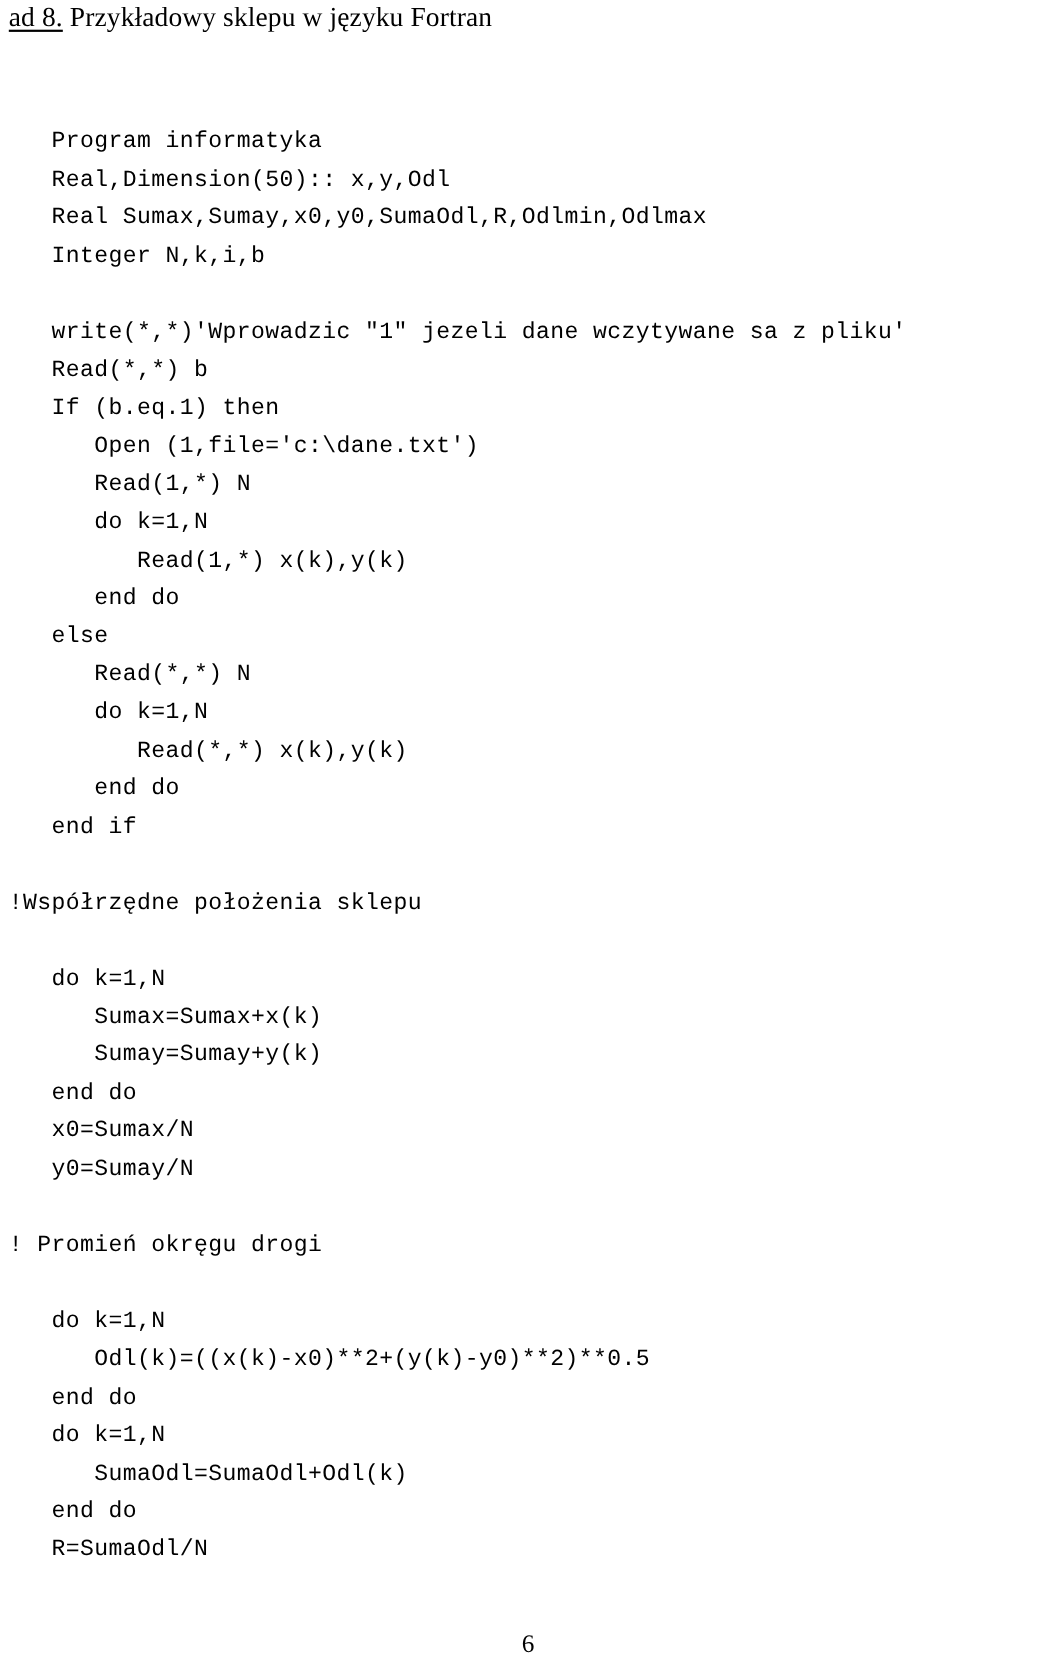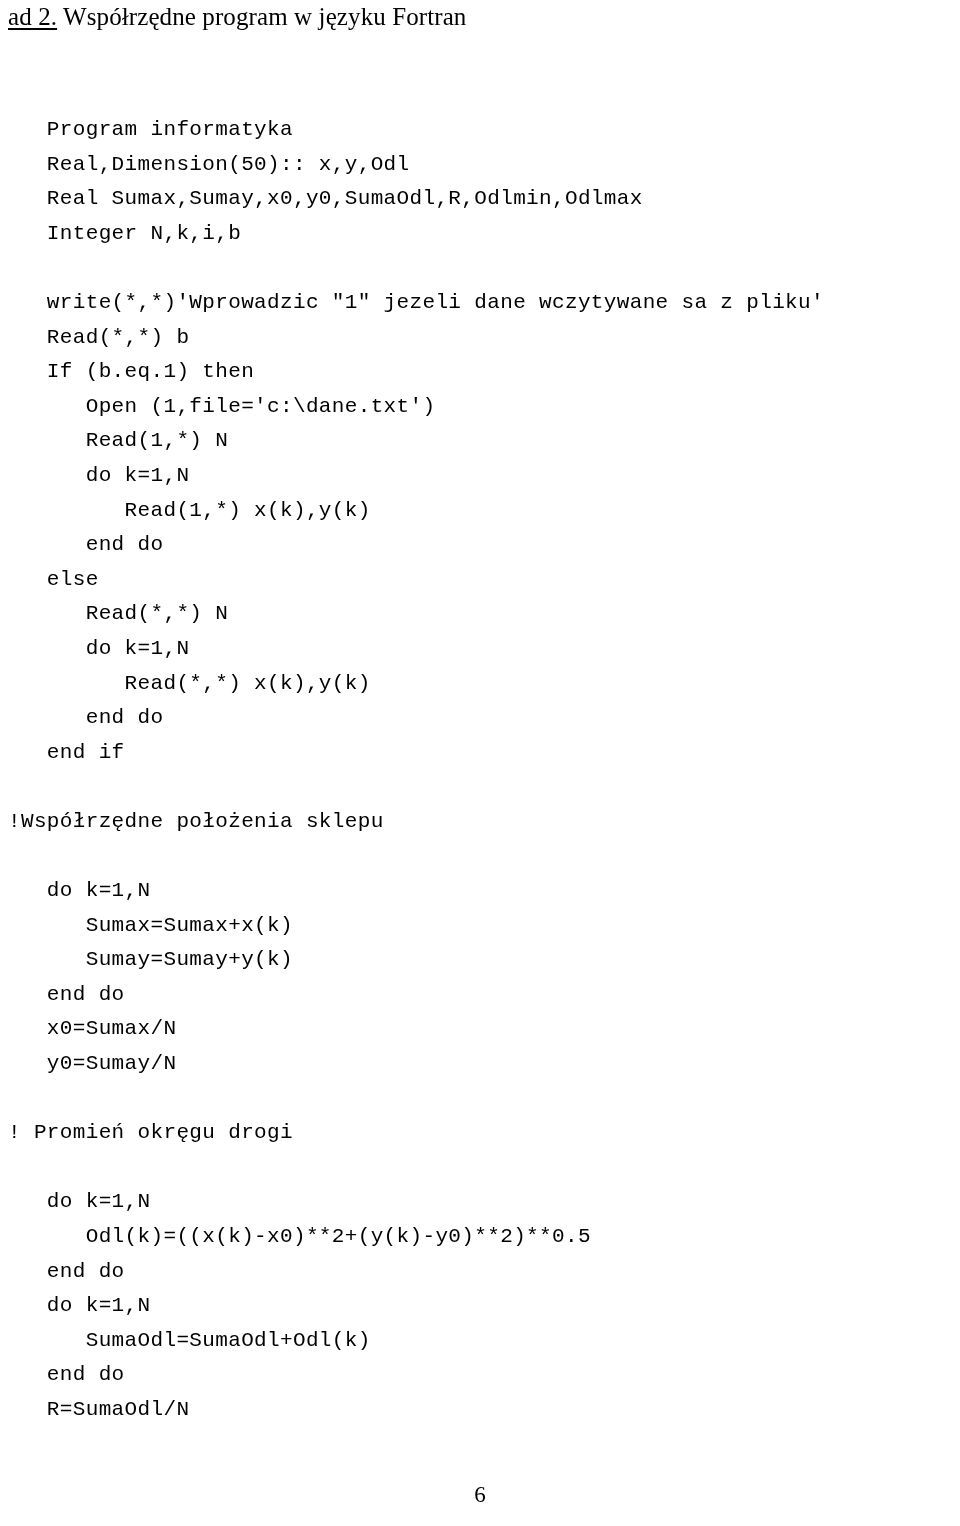--- a/index.html
+++ b/index.html
@@ -63,17 +63,17 @@
     width: 960px;
     text-align: center;
     font-family: "Liberation Serif", serif;
     font-size: 23px;
     line-height: 30px;
   }
 </style>
 </head>
 <body>
 
-<div id="heading"><span class="underlined">ad 2.</span><span> Współrzędne program w języku Fortran</span></div>
+<div id="heading"><span class="underlined">ad 8.</span><span> Przykładowy sklepu w języku Fortran</span></div>
 
 <pre id="listing"><span class="ln">   Program informatyka</span><span class="ln">   Real,Dimension(50):: x,y,Odl</span><span class="ln">   Real Sumax,Sumay,x0,y0,SumaOdl,R,Odlmin,Odlmax</span><span class="ln">   Integer N,k,i,b</span><span class="ln blank">&nbsp;</span><span class="ln">   write(*,*)'Wprowadzic "1" jezeli dane wczytywane sa z pliku'</span><span class="ln">   Read(*,*) b</span><span class="ln">   If (b.eq.1) then</span><span class="ln">      Open (1,file='c:\dane.txt')</span><span class="ln">      Read(1,*) N</span><span class="ln">      do k=1,N</span><span class="ln">         Read(1,*) x(k),y(k)</span><span class="ln">      end do</span><span class="ln">   else</span><span class="ln">      Read(*,*) N</span><span class="ln">      do k=1,N</span><span class="ln">         Read(*,*) x(k),y(k)</span><span class="ln">      end do</span><span class="ln">   end if</span><span class="ln blank">&nbsp;</span><span class="ln">!Współrzędne położenia sklepu</span><span class="ln blank">&nbsp;</span><span class="ln">   do k=1,N</span><span class="ln">      Sumax=Sumax+x(k)</span><span class="ln">      Sumay=Sumay+y(k)</span><span class="ln">   end do</span><span class="ln">   x0=Sumax/N</span><span class="ln">   y0=Sumay/N</span><span class="ln blank">&nbsp;</span><span class="ln">! Promień okręgu drogi</span><span class="ln blank">&nbsp;</span><span class="ln">   do k=1,N</span><span class="ln">      Odl(k)=((x(k)-x0)**2+(y(k)-y0)**2)**0.5</span><span class="ln">   end do</span><span class="ln">   do k=1,N</span><span class="ln">      SumaOdl=SumaOdl+Odl(k)</span><span class="ln">   end do</span><span class="ln">   R=SumaOdl/N</span></pre>
 
 <div id="page-number">6</div>
 
 </body></html>

